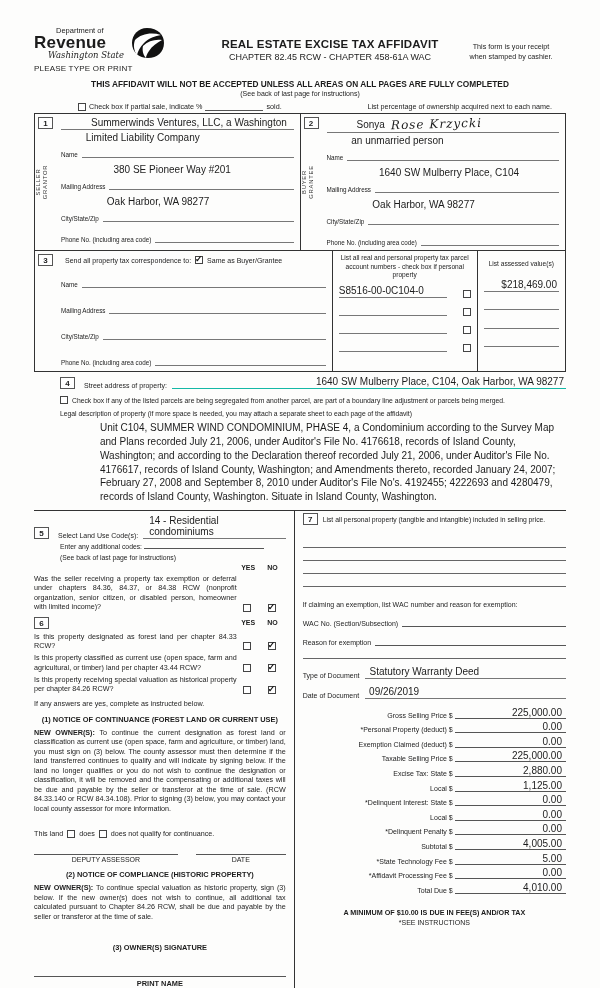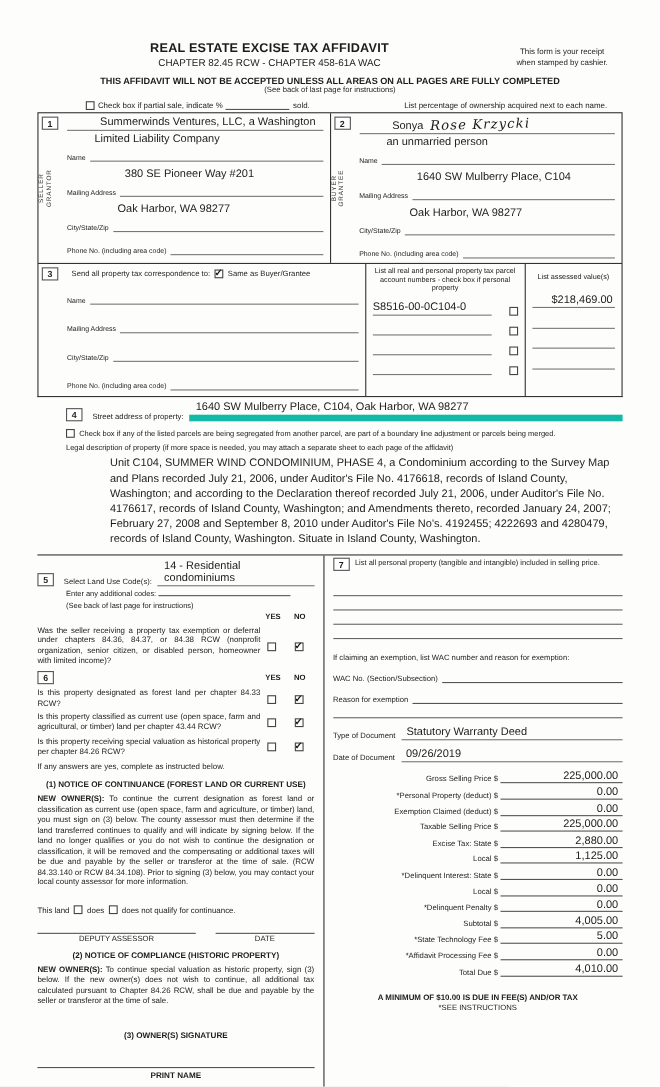--- a/index.html
+++ b/index.html
@@ -58,38 +58,38 @@
   .colhead { font-size:6.6px; text-align:center; line-height:1.25; }
   .parcel-row { display:flex; align-items:flex-end; gap:16px; margin-top:6px; }
   .parcel-val { flex:1; font-size:10px; border-bottom:1px solid #777; min-height:12px; padding-bottom:1px; }
   .assessed-val { font-size:10px; text-align:right; border-bottom:1px solid #777; margin-top:6px; min-height:12.5px; padding:0 2px 1px 0; }
 
   
   .sec4 { margin-top:4px; }
   .street-row { display:flex; align-items:flex-end; gap:5px; position:relative; padding-left:26px; }
   .snum { position:static; flex:none; margin-right:4px; }
   .slbl { font-size:7px; white-space:nowrap; }
-  .sval { flex:1; font-size:10px; border-bottom:6px solid #14b8a6; padding:0 2px 1px 6px; }
+  .sval { flex:1; font-size:10px; border-bottom:1px solid #14b8a6; padding:0 2px 1px 6px;text-align:right; }
   .located-row { display:flex; align-items:flex-end; gap:4px; font-size:7px; margin-top:6px; padding-left:26px; }
   .loc-line { width:90px; border-bottom:1px solid #555; }
   .cityval { font-size:10px; }
   .seg-row { display:flex; gap:4px; font-size:6.8px; margin-top:7px; padding-left:26px; align-items:center; }
   .legal-lbl { font-size:6.8px; margin-top:6px; padding-left:26px; }
   .legal-text { font-size:10px; line-height:1.38; margin:4px 2px 0 66px; text-align:left; }
 
   
   .twocol { display:flex; margin-top:6px; border-top:1.5px solid #333; }
   .lcol { width:49%; border-right:1px solid #333; padding:2px 8px 0 0; }
   .rcol { flex:1; padding:2px 0 0 8px; }
   .sec5-head { display:flex; align-items:flex-end; gap:5px; position:relative; }
   .lucode { font-size:10px; border-bottom:1px solid #777; flex:1; padding:0 2px 1px 6px; }
   .small-ind { font-size:6.8px; margin-left:26px; margin-top:4px; }
   .addl-line { display:inline-block; width:120px; border-bottom:1px solid #555; }
   .yn-head { display:flex; justify-content:flex-end; gap:12px; font-size:7px; font-weight:bold; margin-top:3px; padding-right:8px; }
-  .q-row { display:flex; align-items:center; margin-top:3px; }
+  .q-row { display:flex; align-items:flex-end; margin-top:3px; }
   .q-text { flex:1; font-size:7.2px; line-height:1.3; text-align:justify; padding-right:6px; }
   .q-cbs { display:flex; gap:17px; padding-right:10px; padding-top:2px; }
   .sec6-head { display:flex; justify-content:space-between; align-items:center; margin-top:5px; }
   .ifyes { font-size:7.2px; margin-top:5px; }
   .notice-title { font-size:7.4px; font-weight:bold; text-align:center; margin-top:7px; }
   .notice-body { font-size:7.2px; line-height:1.32; text-align:justify; margin-top:4px; }
   .notice-body b { font-weight:bold; }
   .qualify-row { display:flex; gap:4px; align-items:center; font-size:7.2px; margin-top:16px; }
   .sigline-row { display:flex; gap:18px; margin-top:16px; }
   .sigline { border-top:1px solid #555; text-align:center; font-size:7px; padding-top:1px; }
@@ -124,20 +124,35 @@
   .sig-cell + .sig-cell { border-left:1px solid #333; }
 
   .dor-logo { width:40px; height:34px; }
 </style>
 </head>
 <body>
 
 <div class="page">
 
   <div class="hdr">
+    <div class="logo-block">
+      <div class="logo-row">
+        <div>
+          <div class="dept">Department of</div>
+          <div class="rev">Revenue</div>
+          <div class="wa">Washington State</div>
+        </div>
+        <svg class="dor-logo" viewBox="0 0 40 34">
+          <path d="M20 2 C31 2 37 9 37 17 C37 26 30 32 21 32 C12 32 5 26 5 17 C5 9 11 2 20 2 Z" fill="#111"></path>
+          <path d="M8 14 C14 8 24 6 34 9 C28 10 22 12 17 17 C13 21 11 25 10 29 C7 25 6 19 8 14 Z" fill="#fff"></path>
+          <path d="M16 20 C21 15 28 13 35 14 C30 17 25 20 22 25 C20 28 19 30 19 32 C16 29 15 24 16 20 Z" fill="#fff"></path>
+        </svg>
+      </div>
+      <div class="please">PLEASE TYPE OR PRINT</div>
+    </div>
     <div class="title-block">
       <div class="title">REAL ESTATE EXCISE TAX AFFIDAVIT</div>
       <div class="subtitle">CHAPTER 82.45 RCW - CHAPTER 458-61A WAC</div>
     </div>
     <div class="receipt-note">
       <span>This form is your receipt</span><br>
       <span>when stamped by cashier.</span>
     </div>
   </div>
   <div class="warning">THIS AFFIDAVIT WILL NOT BE ACCEPTED UNLESS ALL AREAS ON ALL PAGES ARE FULLY COMPLETED</div>

